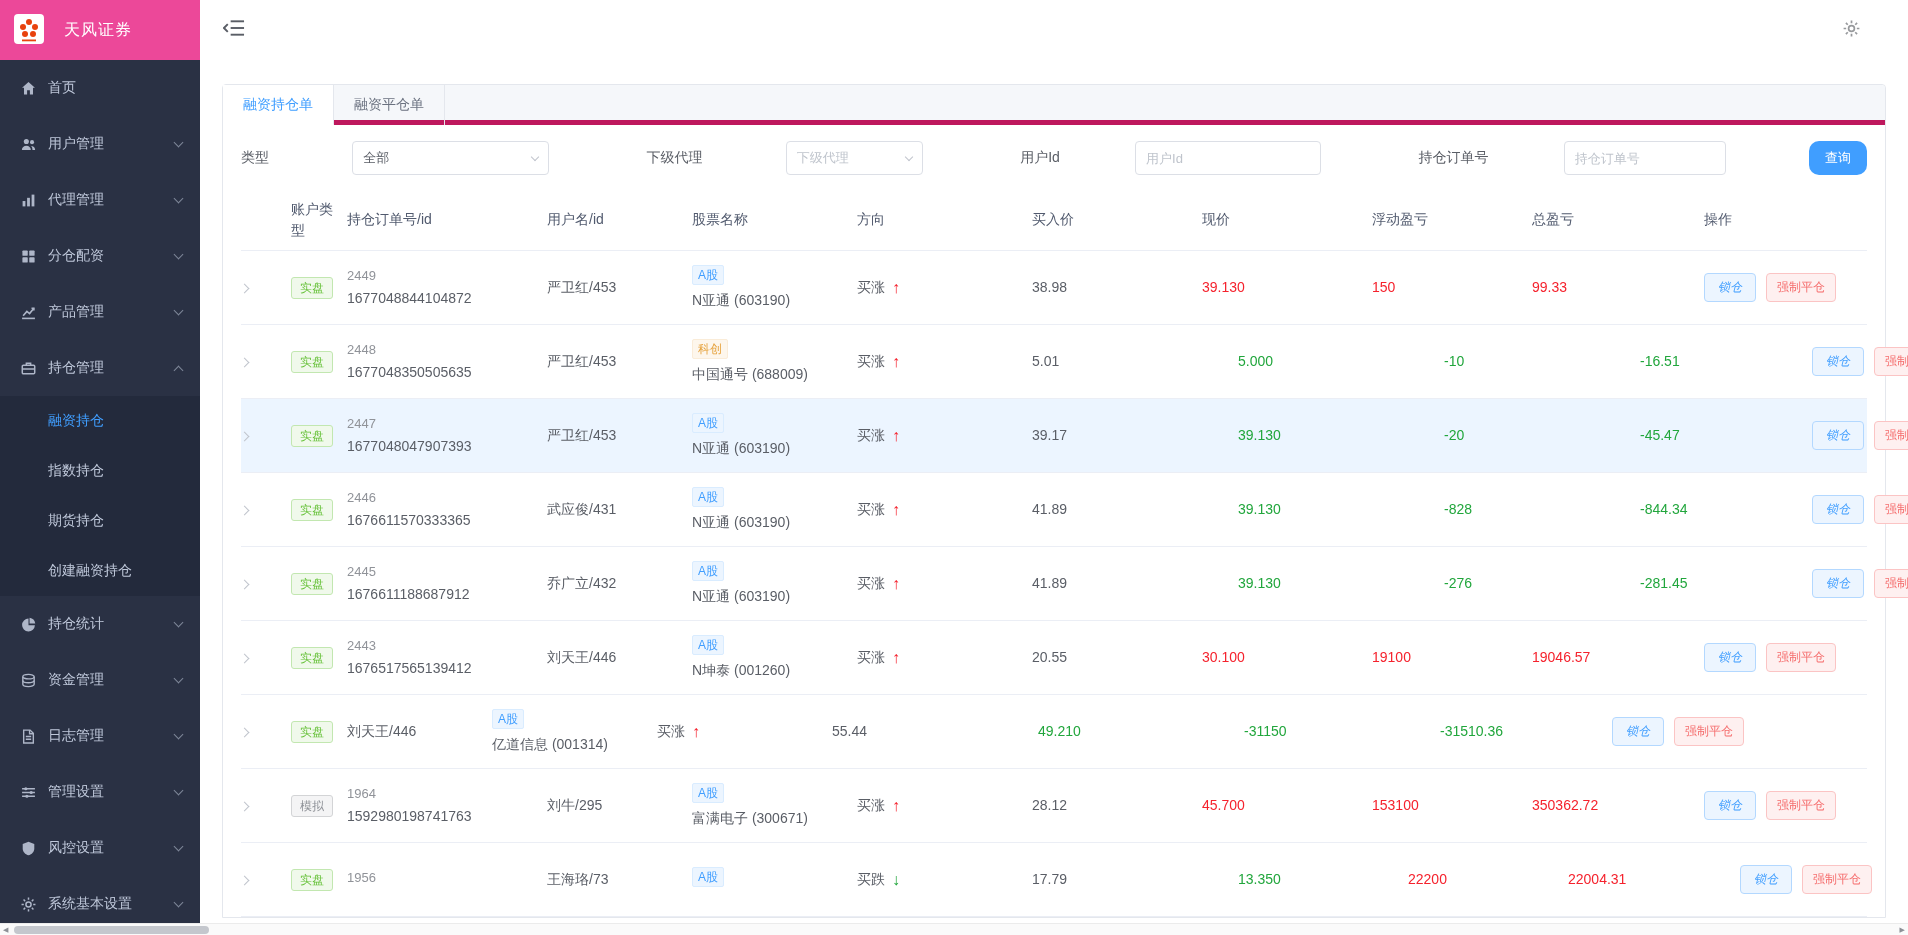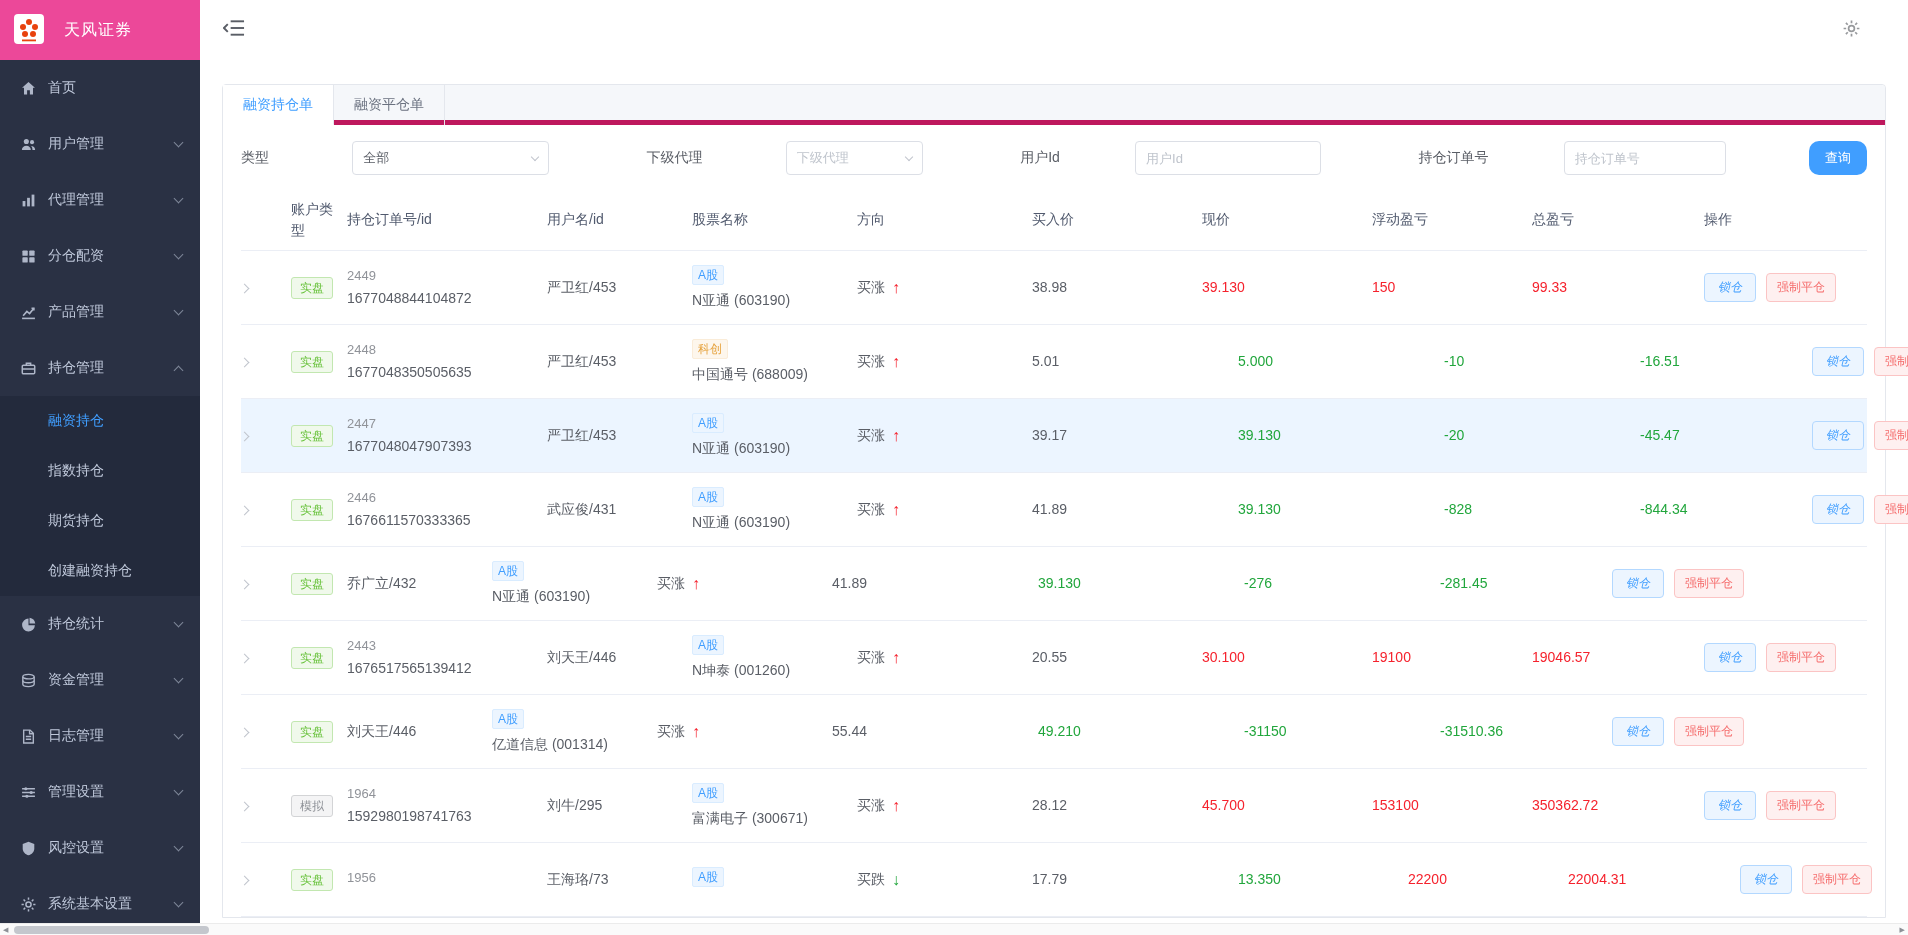--- a/index.html
+++ b/index.html
@@ -396,20 +396,24 @@
             </div>
             <div class="td c6">41.89</div>
             <div class="td c7 num-down">39.130</div>
             <div class="td c8 num-down">-828</div>
             <div class="td c9 num-down">-844.34</div>
             <div class="td c10"><button class="btn-lock">锁仓</button><button class="btn-force">强制平仓</button></div>
           </div>
           <div class="trow">
             <div class="td c0"><i class="chev right"></i></div>
             <div class="td c1"><span class="badge live">实盘</span></div>
+            <div class="td c2">
+              <div class="line1">2445</div>
+              <div class="line2">1676611188687912</div>
+            </div>
             <div class="td c3">乔广立/432</div>
             <div class="td c4">
               <div><span class="tag blue">A股</span></div>
               <div class="stock-name">N亚通 (603190)</div>
             </div>
             <div class="td c5">
               <span class="dir-cell">
                 <span>买涨</span>
                 <span class="arrow up">↑</span>
               </span>

